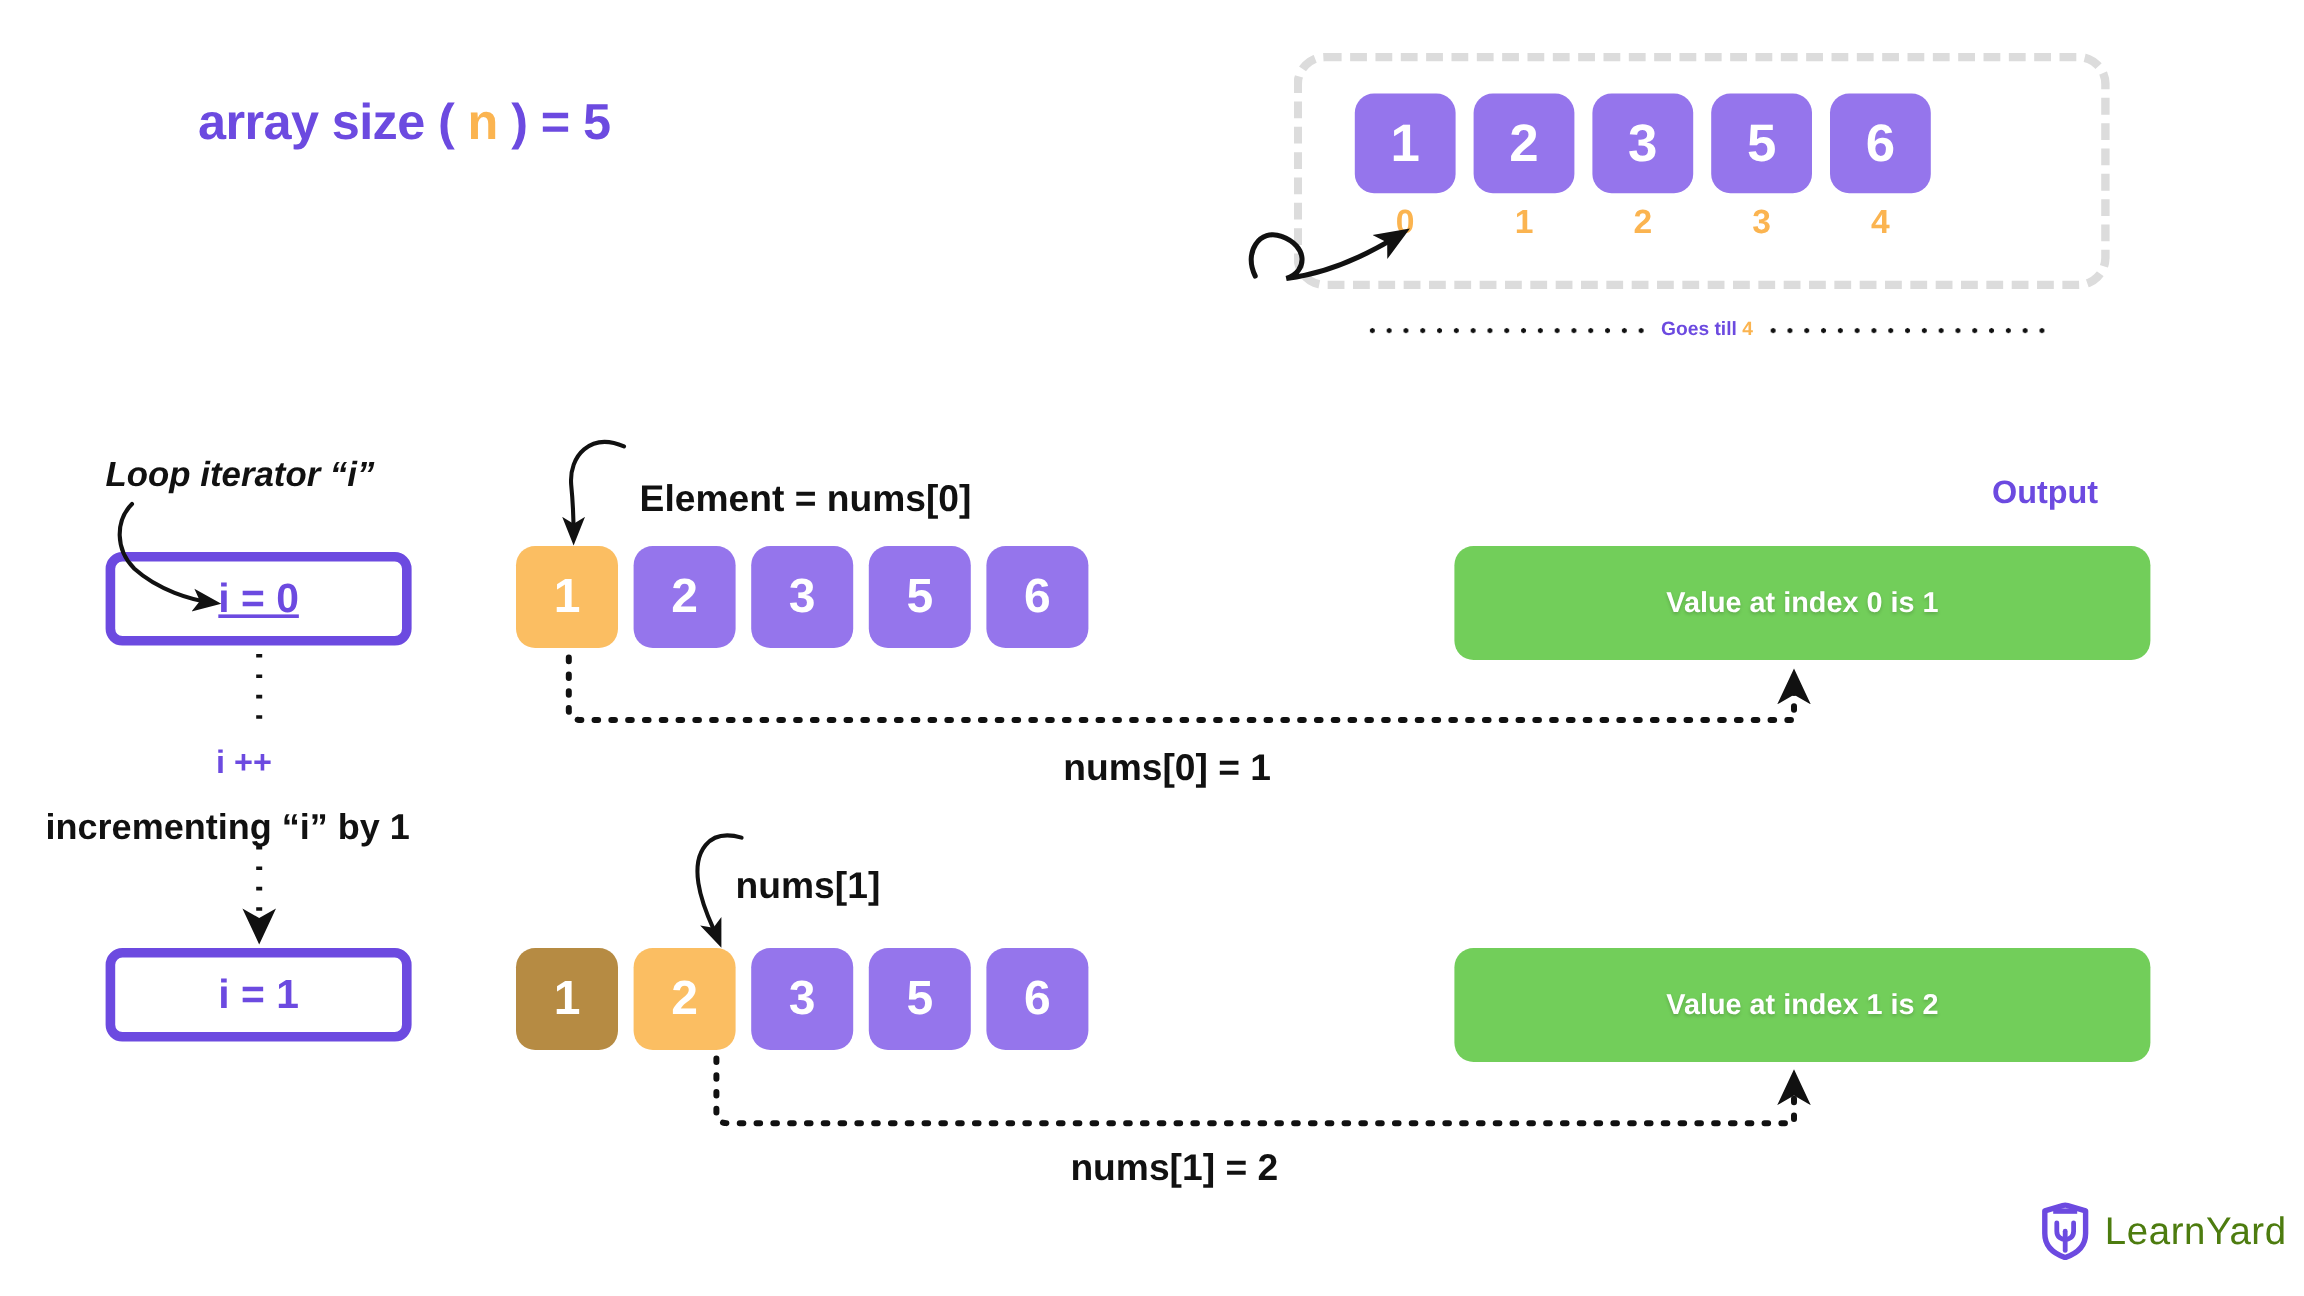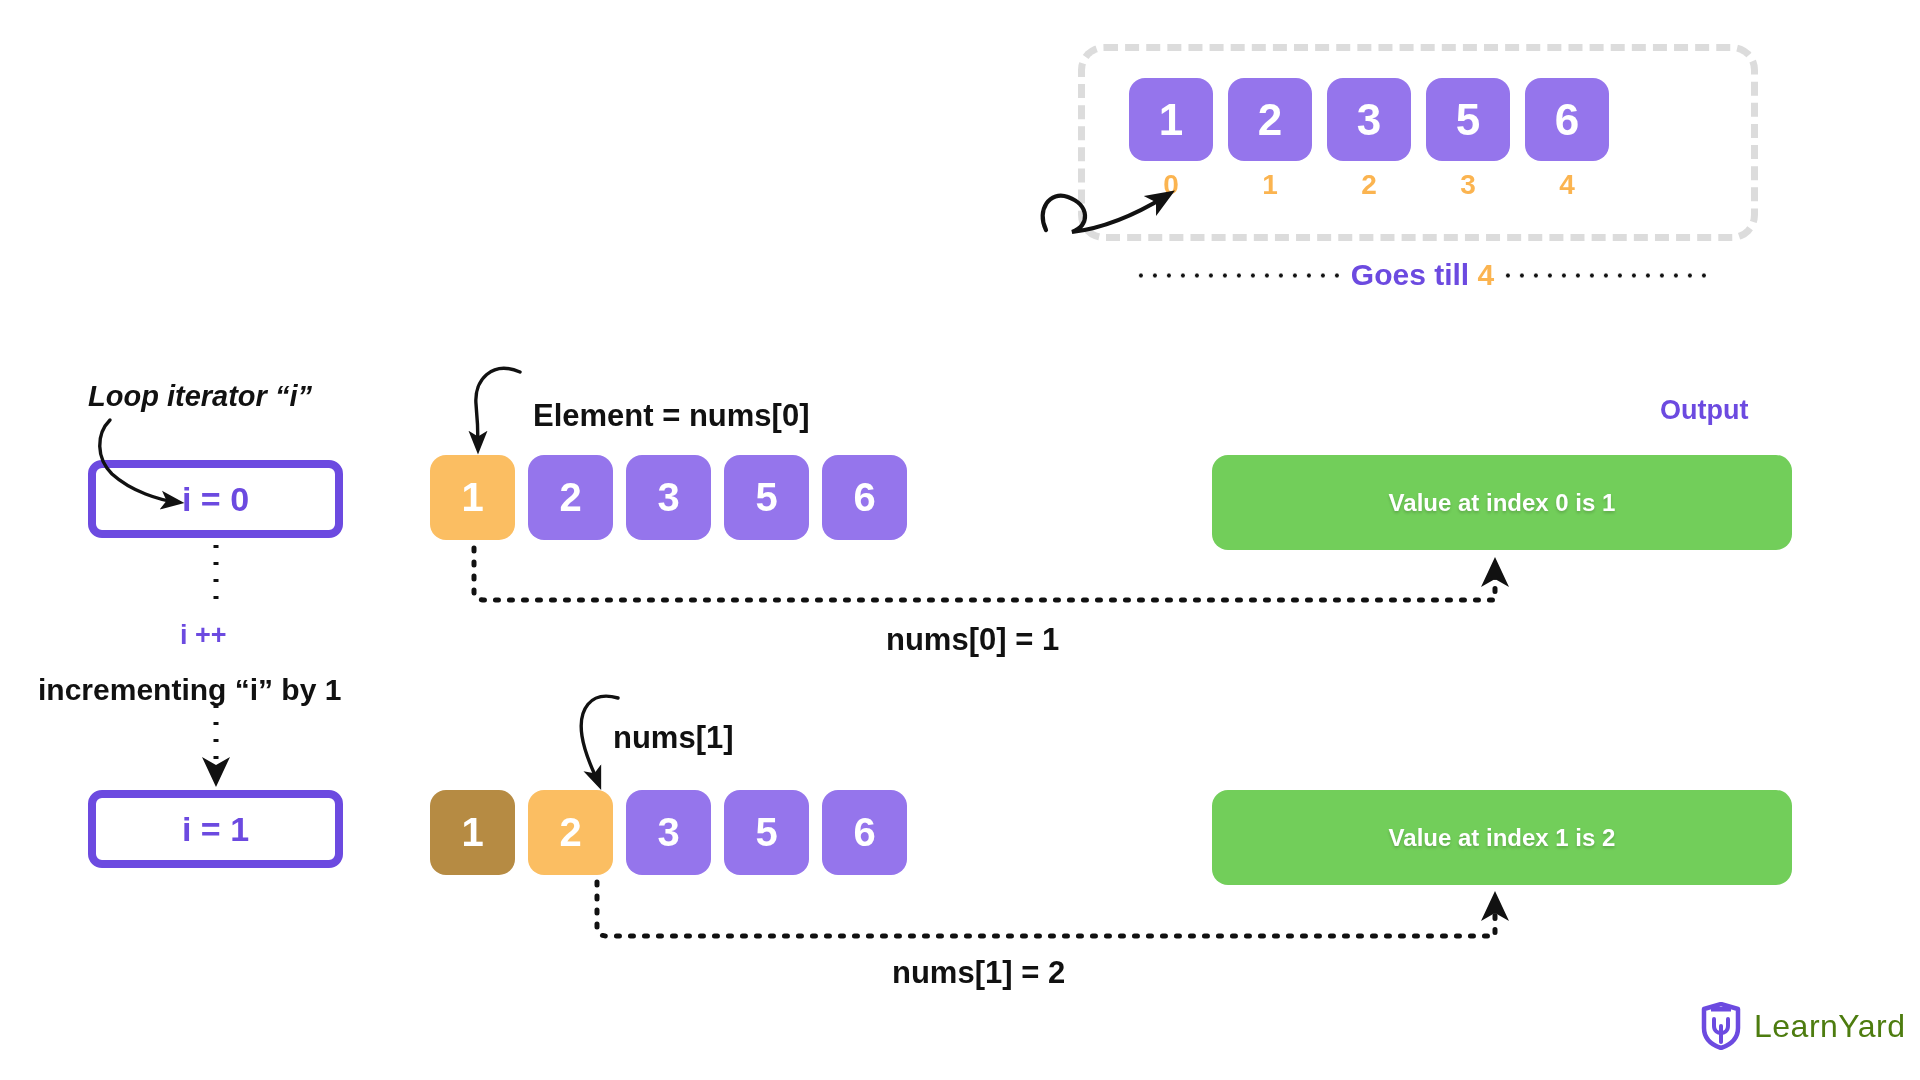--- a/index.html
+++ b/index.html
@@ -87,21 +87,21 @@
   .dotline {
     flex: 1;
     height: 5px;
     background-image: radial-gradient(circle, #111 1.9px, rgba(0,0,0,0) 2.2px);
     background-size: 14px 6px;
     background-repeat: repeat-x;
     background-position: center;
   }
   #goes-till-label {
     color: #6C4AE0;
-    font-size: 30px;
+    font-size: 16px;
     font-weight: 800;
     white-space: nowrap;
     padding: 0 8px;
   }
   #goes-till-label .num { color: #FBB450; }
 
   
   .iter-box {
     width: 255px;
     height: 78px;
@@ -159,21 +159,21 @@
     color: #111; white-space: nowrap;
   }
   #element-label   { left: 533px; top: 398px; font-size: 31px; }
   #output-label    { left: 1660px; top: 395px; font-size: 27px; }
   #i-plus-plus     { left: 180px; top: 620px; font-size: 27px; }
   #increment-label { left: 38px;  top: 673px; font-size: 30px; }
   #nums1-label     { left: 613px; top: 720px; font-size: 31px; }
   #nums0-eq-label  { left: 886px; top: 622px; font-size: 31px; }
   #nums1-eq-label  { left: 892px; top: 955px; font-size: 31px; }
 
-  #iter-box-0 { left: 88px;  top: 460px; }
+  #iter-box-0 { left: 88px;  top: 460px; text-decoration: underline; }
   #iter-box-1 { left: 88px;  top: 790px; }
   #row0-cells { left: 430px; top: 455px; }
   #row1-cells { left: 430px; top: 790px; }
   #output-box-0 { left: 1212px; top: 455px; }
   #output-box-1 { left: 1212px; top: 790px; }
 
   svg.overlay {
     position: absolute;
     left: 0; top: 0;
     width: 1920px; height: 1080px;
@@ -189,20 +189,21 @@
     font-size: 32px;
     color: #4d7c0f;
     font-weight: 400;
     letter-spacing: 0.5px;
   }
 </style>
 </head>
 <body>
 
 <div id="header-block" class="abs">
+  <div class="hdr-line"><span>array size ( </span><span class="hdr-accent">n</span><span> ) = 5</span></div>
 </div>
 
 <div id="top-array-frame" class="abs"></div>
 
 <div id="top-array-cells">
   <div class="top-col">
     <div class="cell-top">1</div>
     <div class="idx-top">0</div>
   </div>
   <div class="top-col">

